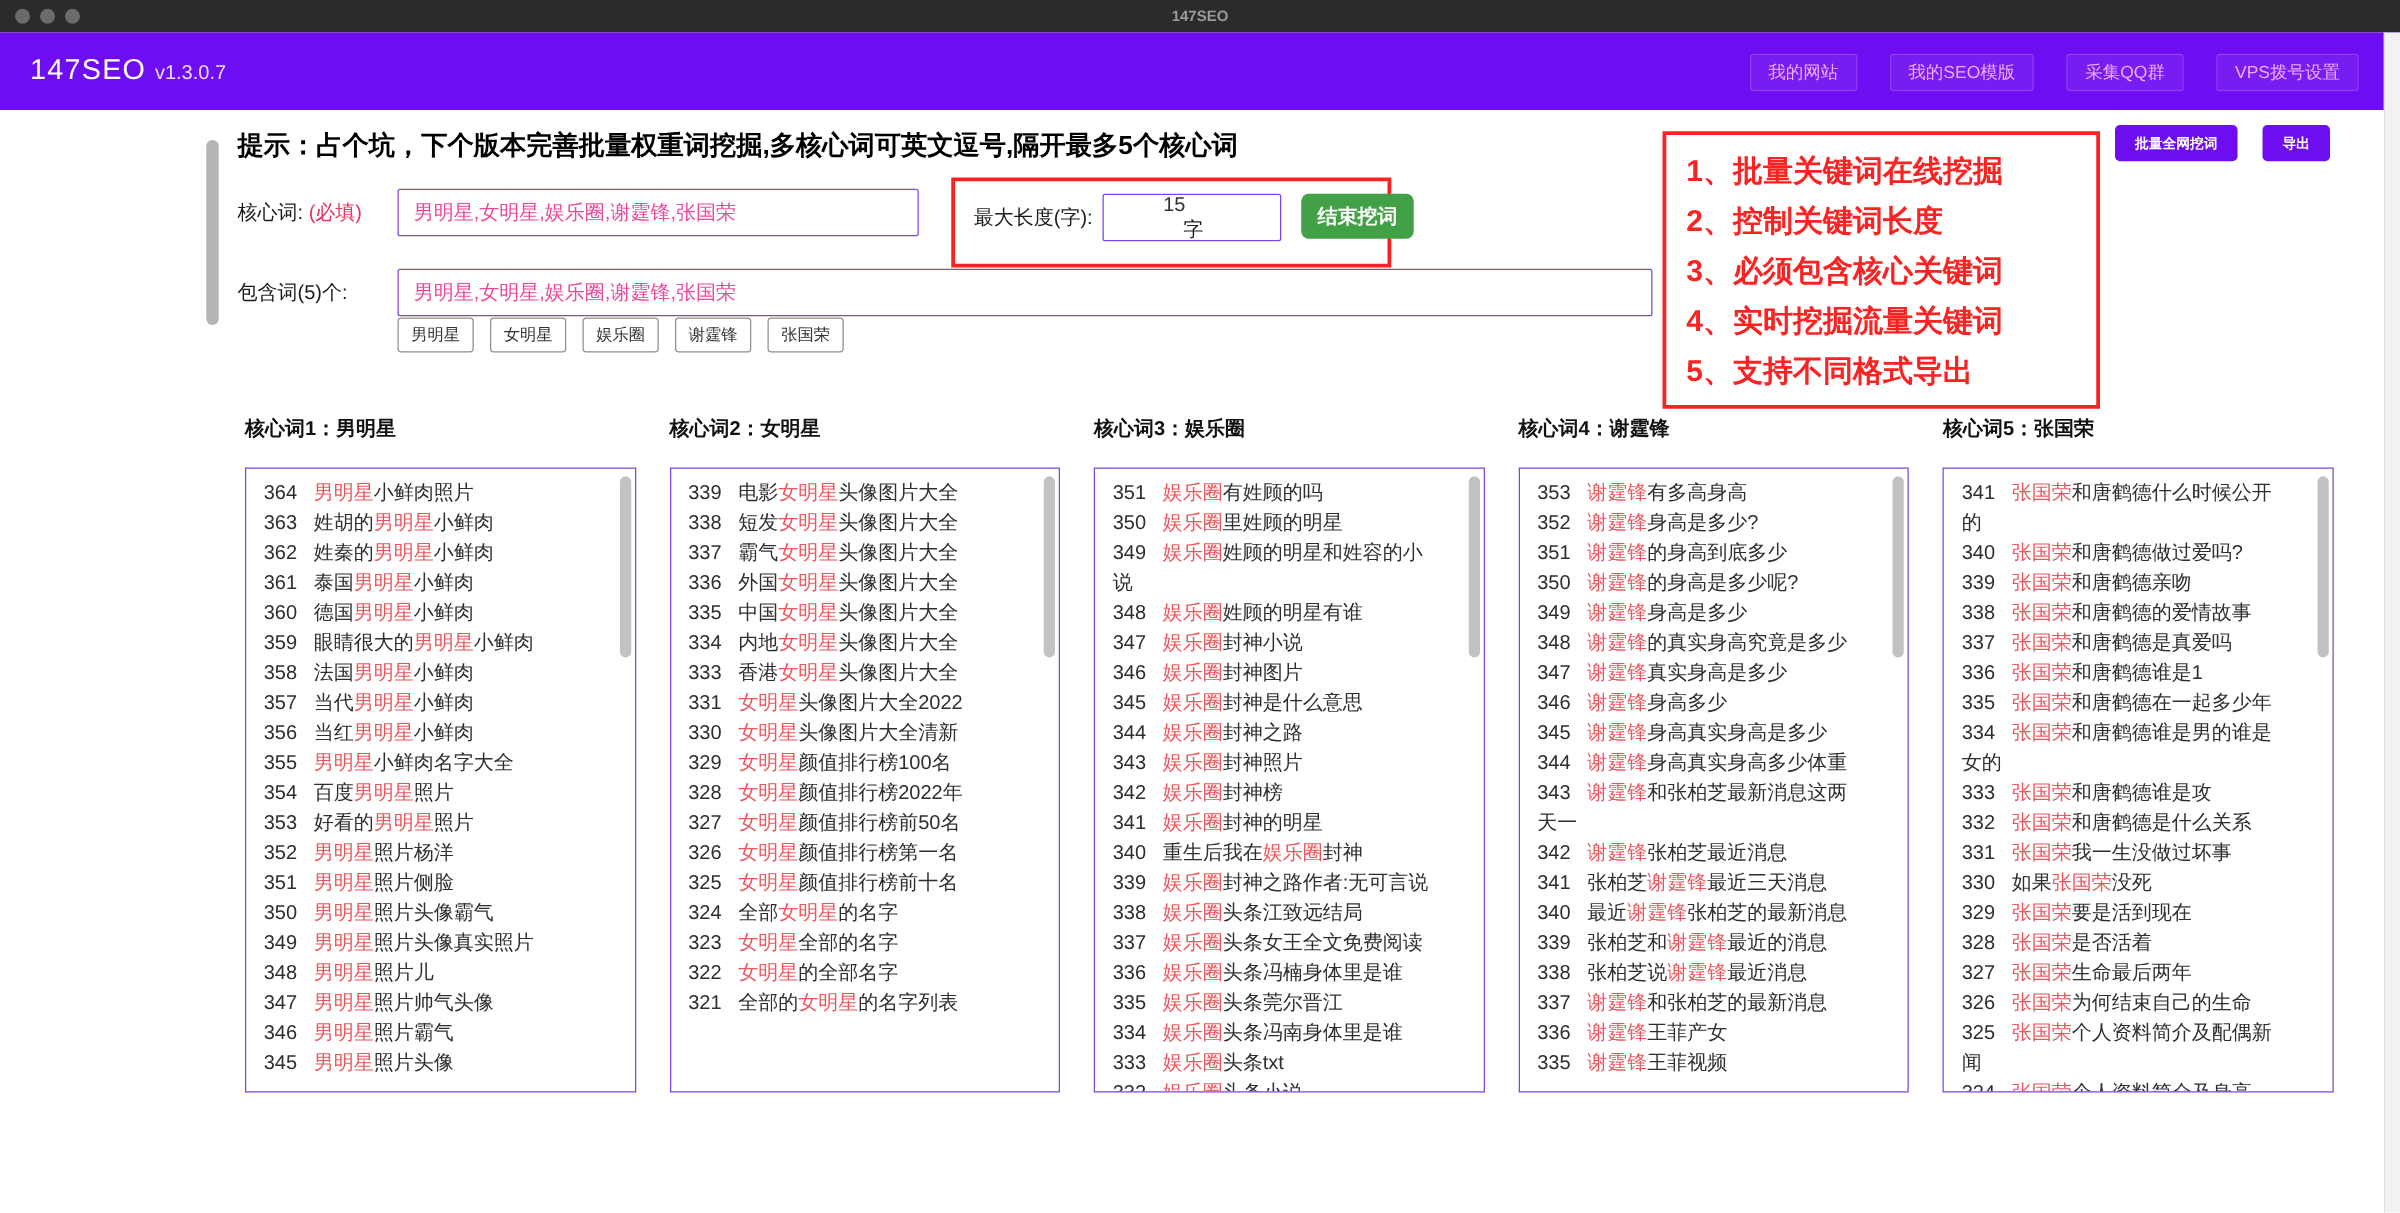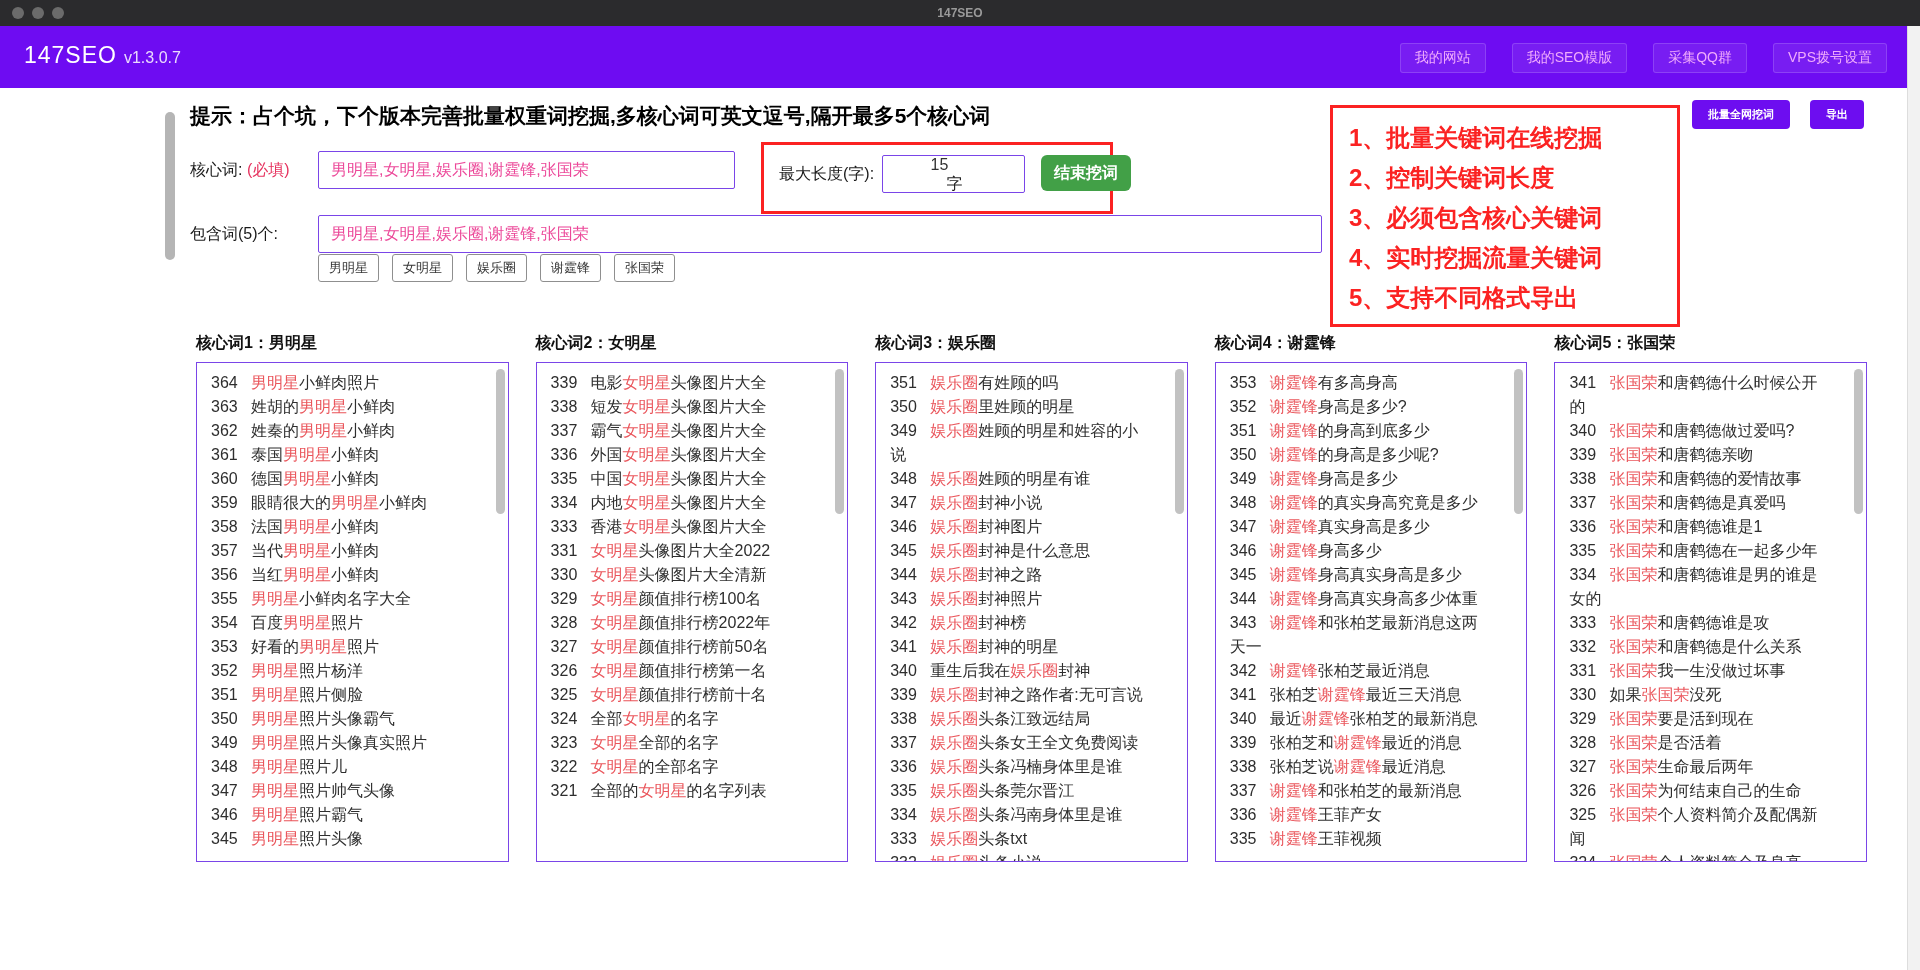--- a/index.html
+++ b/index.html
@@ -78,21 +78,21 @@
   .annotation div { font-size:24px; font-weight:bold; color:#fb2222; line-height:40px; white-space:nowrap; }
 
   .top-actions { position:absolute; right:43px; top:12px; display:flex; gap:20px; }
   .purple-btn { background:#6d0df0; color:#fff; border:none; border-radius:4px;
                 font-size:11px; font-weight:bold; padding:7px 16px; cursor:pointer;
                 font-family:inherit; white-space:nowrap; }
 
   
   .columns { position:absolute; left:196px; top:245px; width:1671px; display:flex; gap:27px; }
   .kw-col { flex:1; min-width:0; }
-  .col-header { font-size:16px; font-weight:bold; color:#111; margin-bottom:8px; white-space:nowrap; }
+  .col-header { font-size:16px; font-weight:bold; color:#111; margin-bottom:20px; white-space:nowrap; }
   .kw-box { position:relative; height:500px; border:1px solid #7a45e8; background:#fff;
             padding:8px 36px 8px 14px; overflow:hidden; }
   .kw-row { font-size:16px; line-height:24px; color:#2e2e2e; word-break:break-all; }
   .kw-row .num { display:inline-block; min-width:30px; margin-right:10px; color:#2e2e2e; }
   .kw-core { color:#ea565c; }
   .box-scroll-thumb { position:absolute; right:3px; top:6px; width:9px; height:145px;
                       background:#c2c2c2; border-radius:5px; }
 </style>
 </head>
 <body>

